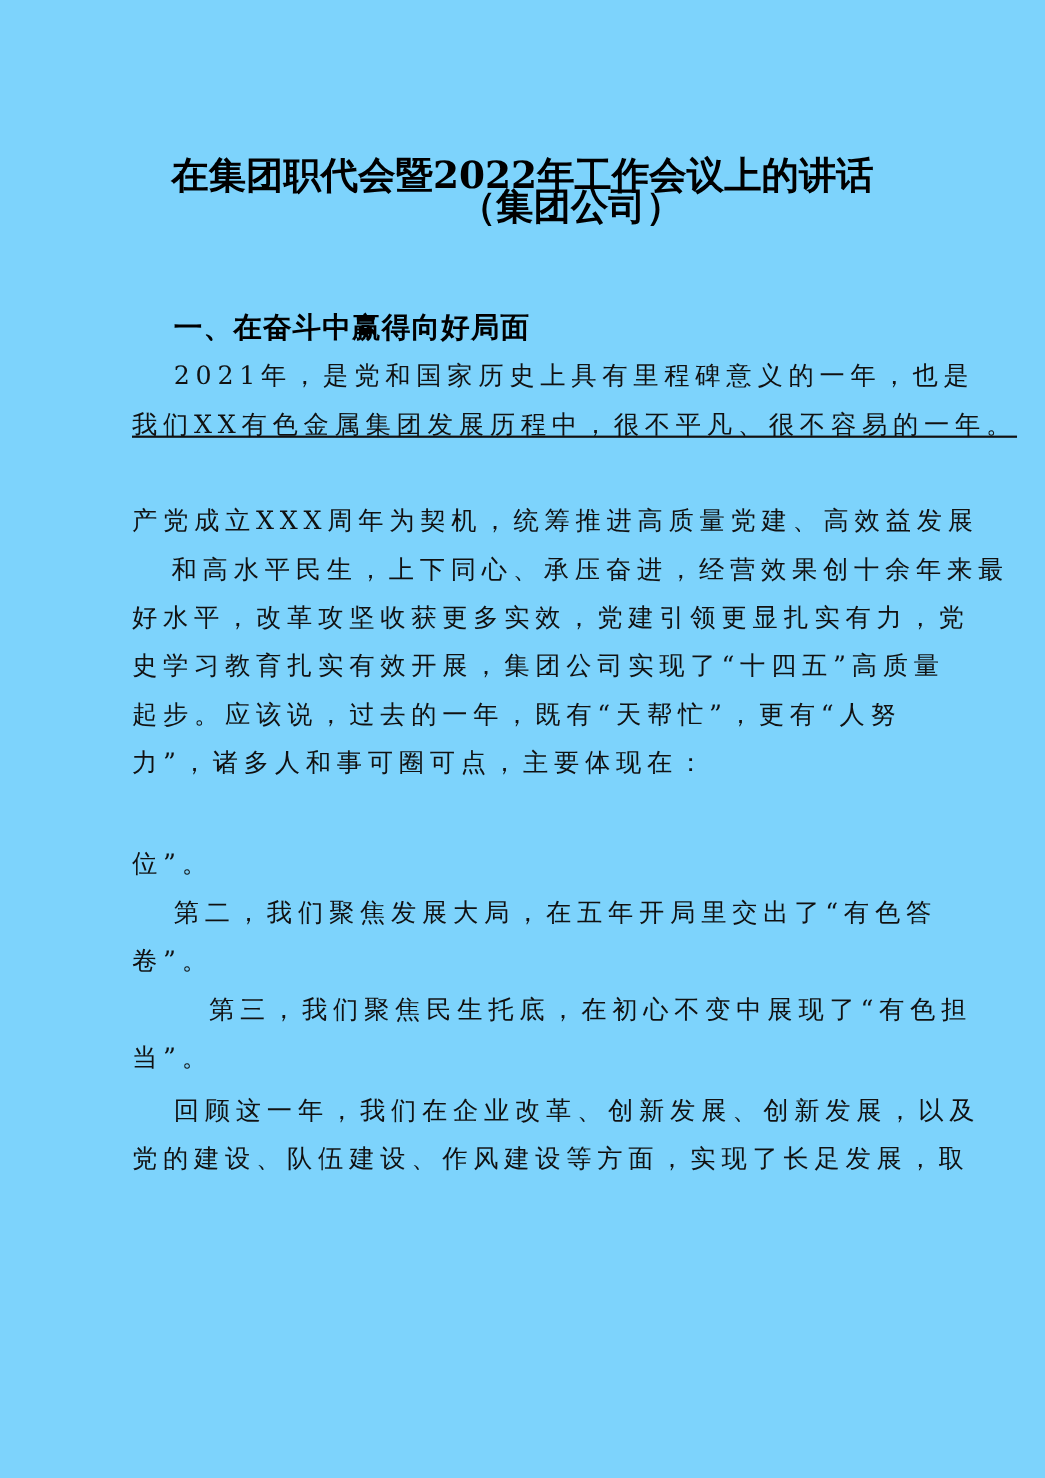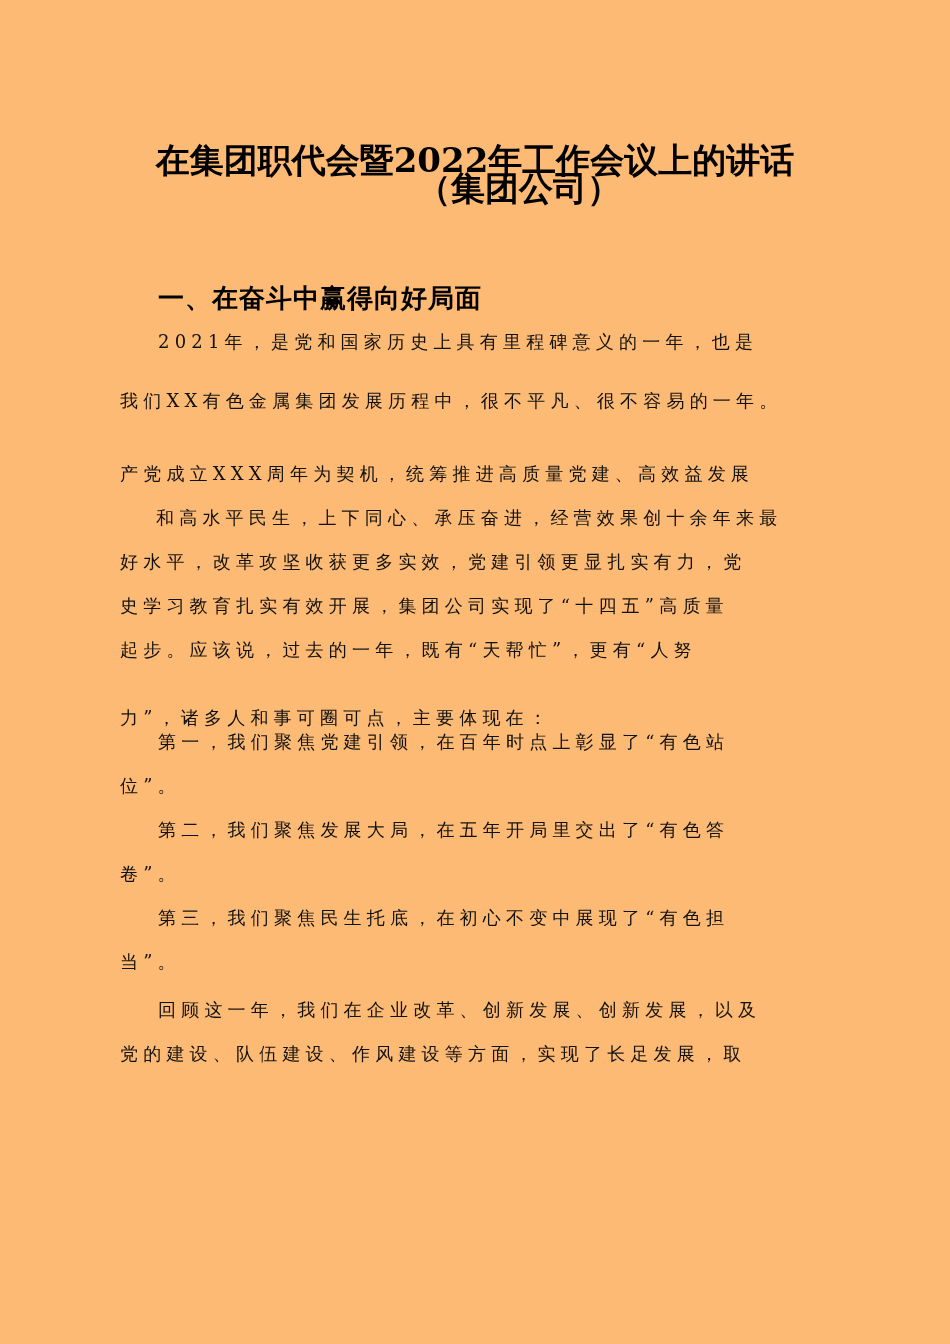--- a/index.html
+++ b/index.html
@@ -1,59 +1,58 @@
 <!DOCTYPE html>
 <html><head>
 <meta charset="utf-8">
 <style>
   html, body { margin: 0; padding: 0; background: #ffffff; }
   body { width: 950px; height: 1344px; position: relative; overflow: hidden; }
-  .page { position: absolute; left: 0; top: 0; width: 950px; height: 1344px; background: #fdba74; }
+  .page { position: absolute; left: 0; top: 0; width: 950px; height: 1344px; background: #7dd3fc; }
   .title {
     position: absolute; left: 0; width: 950px; text-align: center;
     font-family: "DejaVu Serif", "Liberation Serif", serif;
     font-weight: bold; font-size: 34px; color: #000; line-height: 44px; letter-spacing: 0px;
   }
   .t1 { top: 138px; }
   .t2 { top: 166px; margin-left: 44px; }
   .line {
     position: absolute; left: 120px; white-space: nowrap;
     font-family: "DejaVu Serif", "Liberation Serif", serif;
-    font-size: 18px; color: #111; line-height: 30px; letter-spacing: 5.2px;
+    font-size: 23px; color: #111; line-height: 30px; letter-spacing: 5.2px;
   }
   .indent { left: 158px; }
   .heading {
     position: absolute; left: 158px; white-space: nowrap;
     font-family: "DejaVu Sans", "Liberation Sans", sans-serif;
     font-weight: bold; font-size: 26px; color: #000; line-height: 30px; letter-spacing: 1px;
   }
 </style>
 </head>
 <body>
 
 <div class="page">
   <div class="title t1">在集团职代会暨2022年工作会议上的讲话</div>
   <div class="title t2">（集团公司）</div>
 
   <div class="heading" style="top:283px;">一、在奋斗中赢得向好局面</div>
 
   <div class="line indent" style="top:327px;">2021年，是党和国家历史上具有里程碑意义的一年，也是</div>
-  <div class="line" style="top:386px;">我们XX有色金属集团发展历程中，很不平凡、很不容易的一年。</div>
+  <div class="line" style="top:372px;text-decoration:underline;">我们XX有色金属集团发展历程中，很不平凡、很不容易的一年。</div>
   <div class="line" style="top:459px;">产党成立XXX周年为契机，统筹推进高质量党建、高效益发展</div>
   <div class="line" style="top:503px;margin-left:36px;">和高水平民生，上下同心、承压奋进，经营效果创十余年来最</div>
   <div class="line" style="top:547px;">好水平，改革攻坚收获更多实效，党建引领更显扎实有力，党</div>
   <div class="line" style="top:591px;">史学习教育扎实有效开展，集团公司实现了“十四五”高质量</div>
   <div class="line" style="top:635px;">起步。应该说，过去的一年，既有“天帮忙”，更有“人努</div>
-  <div class="line" style="top:679px;margin-top:24px;">力”，诸多人和事可圈可点，主要体现在：</div>
+  <div class="line" style="top:679px;">力”，诸多人和事可圈可点，主要体现在：</div>
 
-  <div class="line indent" style="top:727px;">第一，我们聚焦党建引领，在百年时点上彰显了“有色站</div>
   <div class="line" style="top:771px;">位”。</div>
 
   <div class="line indent" style="top:815px;">第二，我们聚焦发展大局，在五年开局里交出了“有色答</div>
   <div class="line" style="top:859px;">卷”。</div>
 
-  <div class="line indent" style="top:903px;">第三，我们聚焦民生托底，在初心不变中展现了“有色担</div>
+  <div class="line indent" style="top:903px;margin-left:32px;">第三，我们聚焦民生托底，在初心不变中展现了“有色担</div>
   <div class="line" style="top:947px;">当”。</div>
 
   <div class="line indent" style="top:995px;">回顾这一年，我们在企业改革、创新发展、创新发展，以及</div>
   <div class="line" style="top:1039px;">党的建设、队伍建设、作风建设等方面，实现了长足发展，取</div>
 
 </div>
 
 </body></html>

